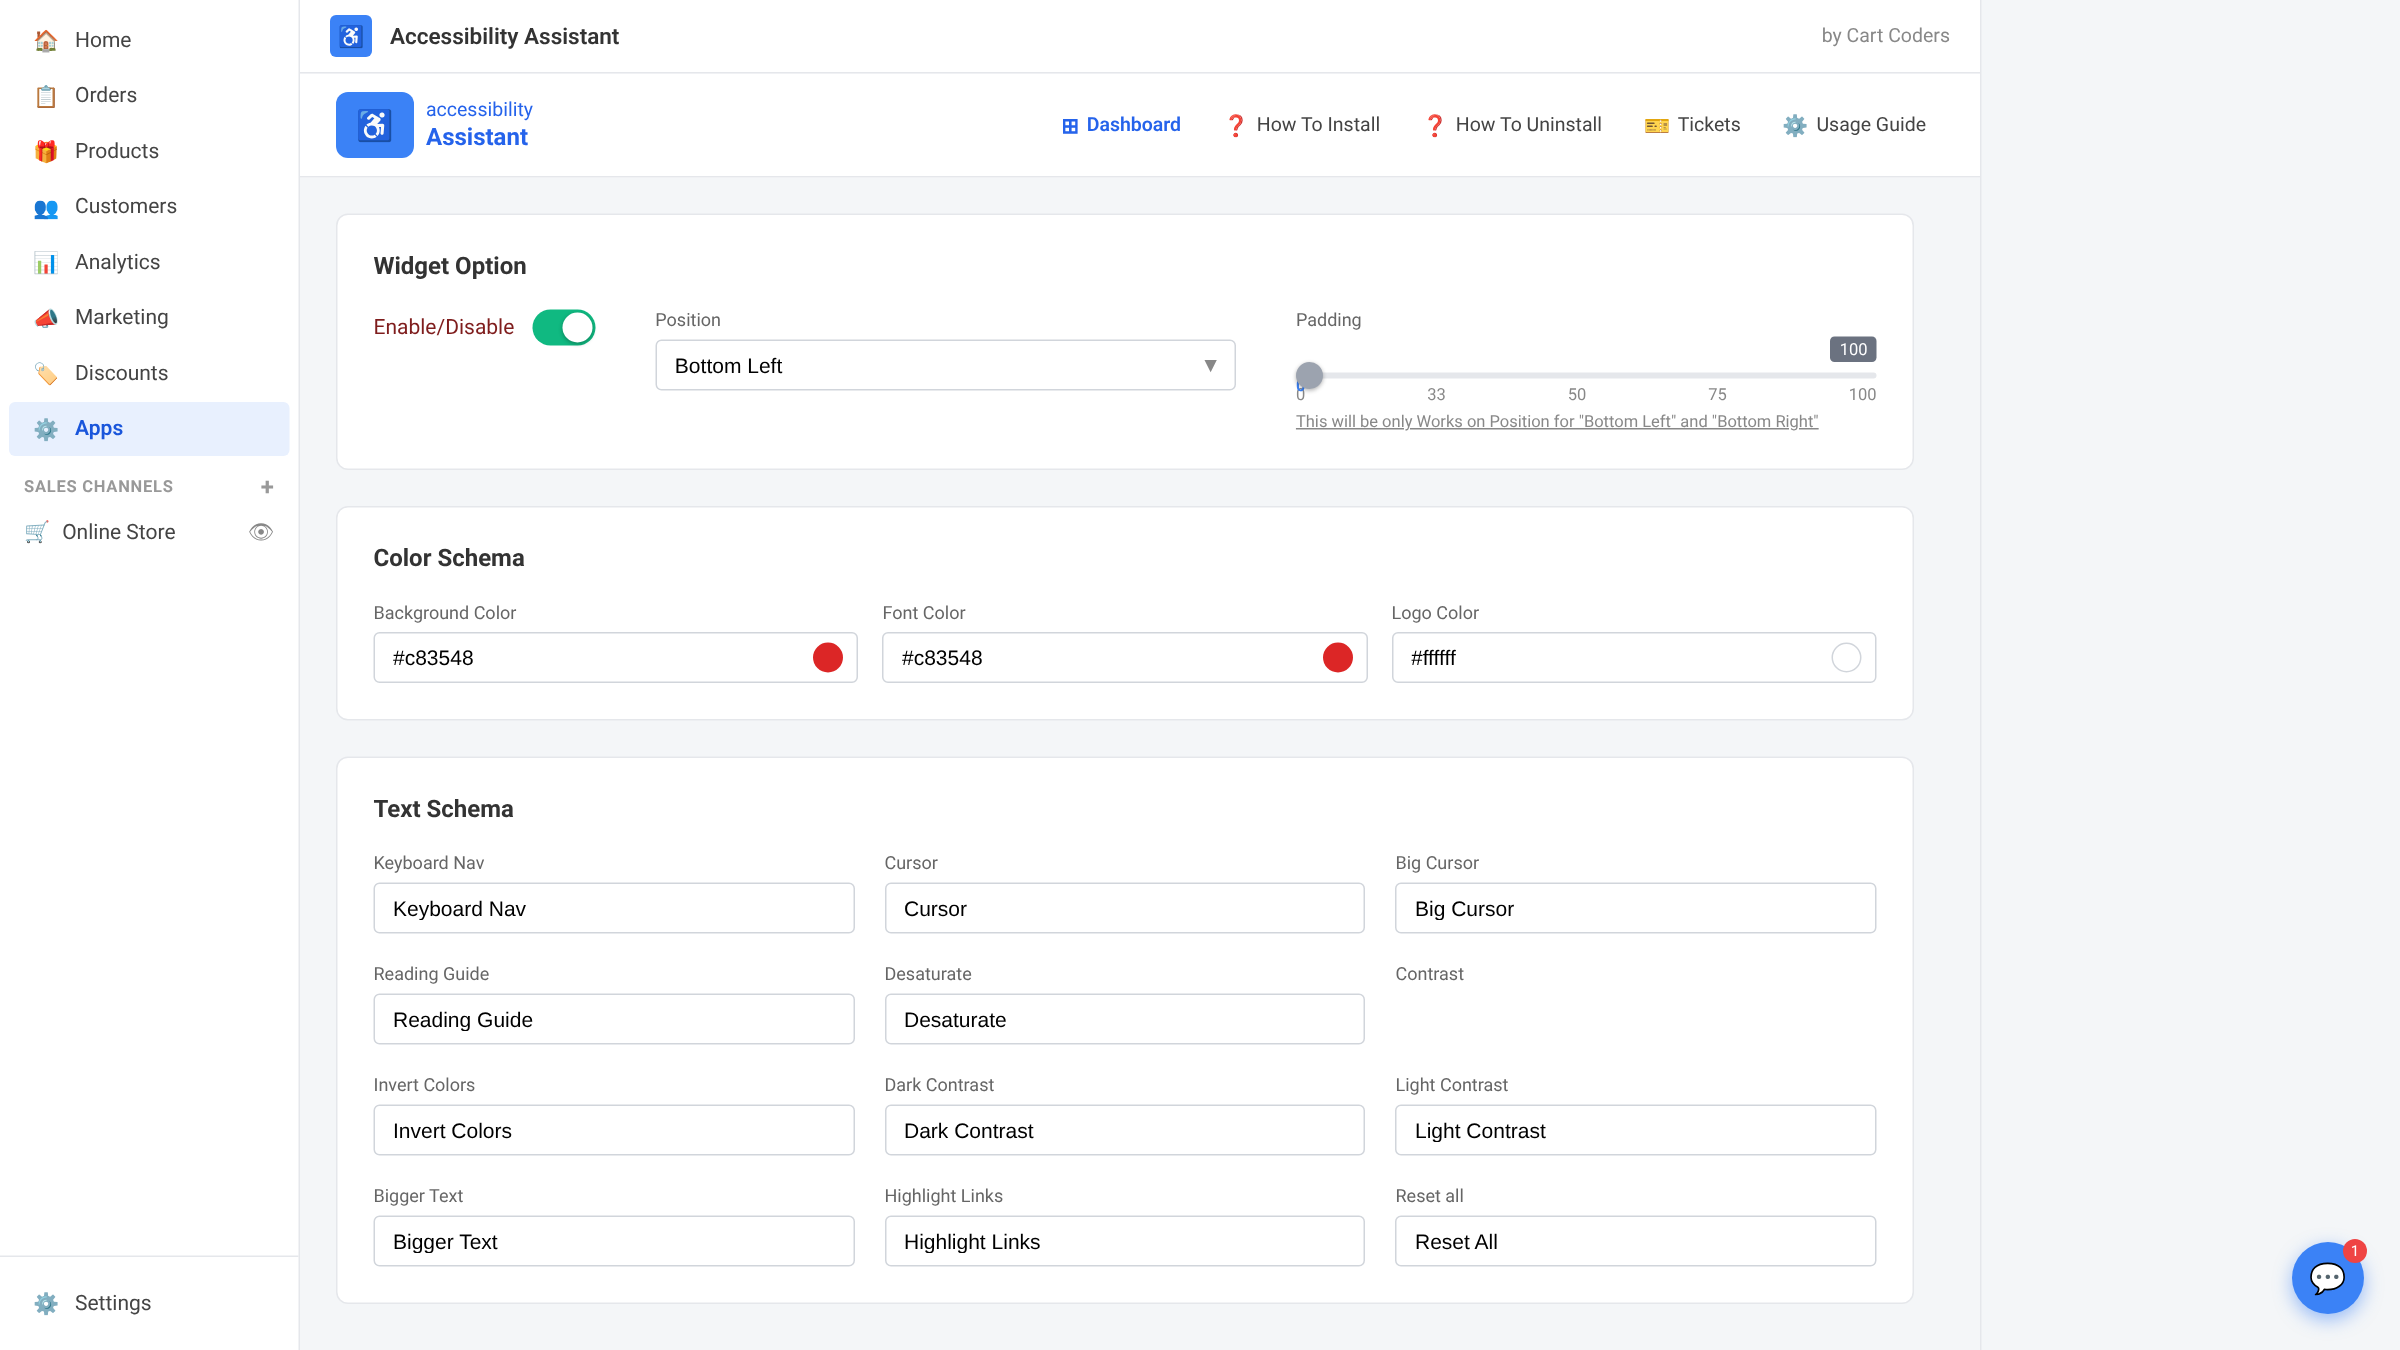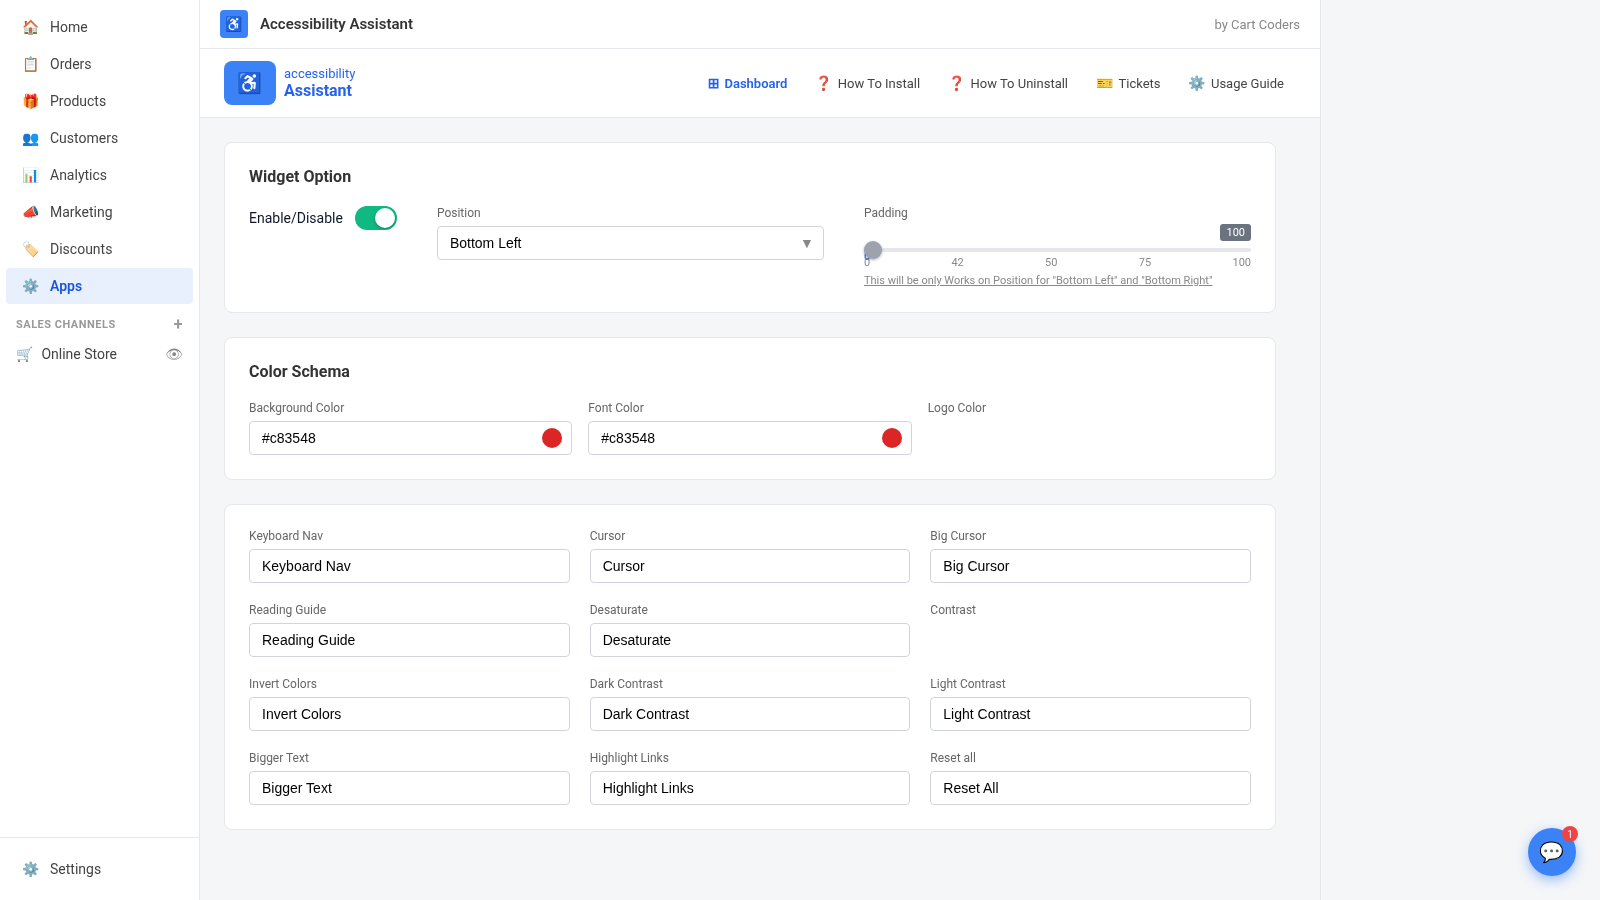--- a/index.html
+++ b/index.html
@@ -42,21 +42,21 @@
     .app-nav-icon { font-size: 14px; }
 
     
     .content-wrapper { padding: 24px; max-width: 1100px; }
     .section { background: #fff; border: 1px solid #e5e7eb; border-radius: 8px; padding: 24px; margin-bottom: 24px; }
     .section-title { font-size: 16px; font-weight: 700; color: #333; margin-bottom: 20px; }
 
     
     .widget-row { display: flex; align-items: flex-start; gap: 40px; flex-wrap: wrap; }
     .enable-group { display: flex; align-items: center; gap: 12px; }
-    .enable-label { font-size: 14px; color: #0f172a; }
+    .enable-label { font-size: 14px; color: #7f1d1d; }
     .toggle { width: 42px; height: 24px; background: #10b981; border-radius: 12px; position: relative; cursor: pointer; flex-shrink: 0; }
     .toggle-knob { width: 20px; height: 20px; background: #fff; border-radius: 50%; position: absolute; top: 2px; right: 2px; box-shadow: 0 1px 3px rgba(0,0,0,0.3); }
     .position-group { flex: 1; min-width: 200px; }
     .field-label { font-size: 12px; color: #666; margin-bottom: 6px; }
     .select-wrap { position: relative; }
     .select-box { width: 100%; padding: 8px 49px 8px 12px; border: 1px solid #d1d5db; border-radius: 4px; background: #fff; font-size: 14px; appearance: none; cursor: pointer; }
     .select-arrow { position: absolute; right: 10px; top: 50%; transform: translateY(-50%); color: #888; pointer-events: none; }
     .padding-group { flex: 1; min-width: 260px; }
     .slider-track { width: 100%; height: 4px; background: #e5e7eb; border-radius: 2px; position: relative; margin-top: 28px; }
     .slider-thumb { width: 18px; height: 18px; background: #9ca3af; border-radius: 50%; position: absolute; top: -7px; left: 0; box-shadow: 0 1px 3px rgba(0,0,0,0.3); cursor: pointer; }
@@ -221,21 +221,21 @@
 
           <div class="padding-group">
             <div class="field-label">Padding</div>
             <div class="slider-track">
               <div class="slider-badge-top">100</div>
               <div class="slider-badge-bottom-left">0</div>
               <div class="slider-thumb"></div>
             </div>
             <div class="slider-ticks">
               <span>0</span>
-              <span>42</span>
+              <span>33</span>
               <span>50</span>
               <span>75</span>
               <span>100</span>
             </div>
             <div class="padding-note">This will be only Works on Position for "Bottom Left" and "Bottom Right"</div>
           </div>
         </div>
       </div>
 
       <div class="section">
@@ -253,25 +253,30 @@
           <div class="color-group">
             <div class="field-label">Font Color</div>
             <div class="color-input-wrap">
               <input class="color-input" type="text" value="#c83548" style="">
               <span class="color-dot color-dot-red"></span>
             </div>
           </div>
 
           <div class="color-group">
             <div class="field-label">Logo Color</div>
+            <div class="color-input-wrap">
+              <input class="color-input" type="text" value="#ffffff" style="">
+              <span class="color-dot color-dot-white"></span>
+            </div>
           </div>
         </div>
       </div>
 
       <div class="section">
+        <div class="section-title">Text Schema</div>
         <div class="text-schema-grid" id="text-schema-grid">
             <div class="text-field-group">
       <div class="text-field-label">Keyboard Nav</div>
       <input class="text-input" type="text" value="Keyboard Nav" style="">
     </div>
             <div class="text-field-group">
       <div class="text-field-label">Cursor</div>
       <input class="text-input" type="text" value="Cursor" style="">
     </div>
             <div class="text-field-group">

